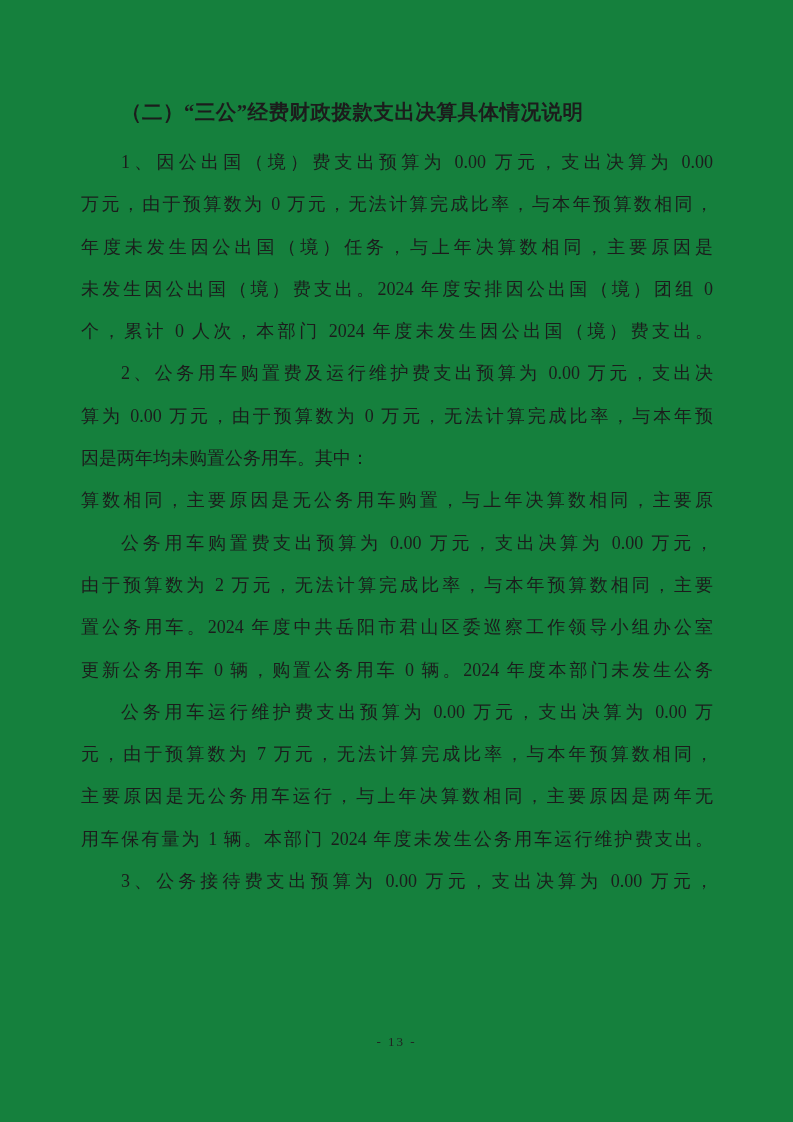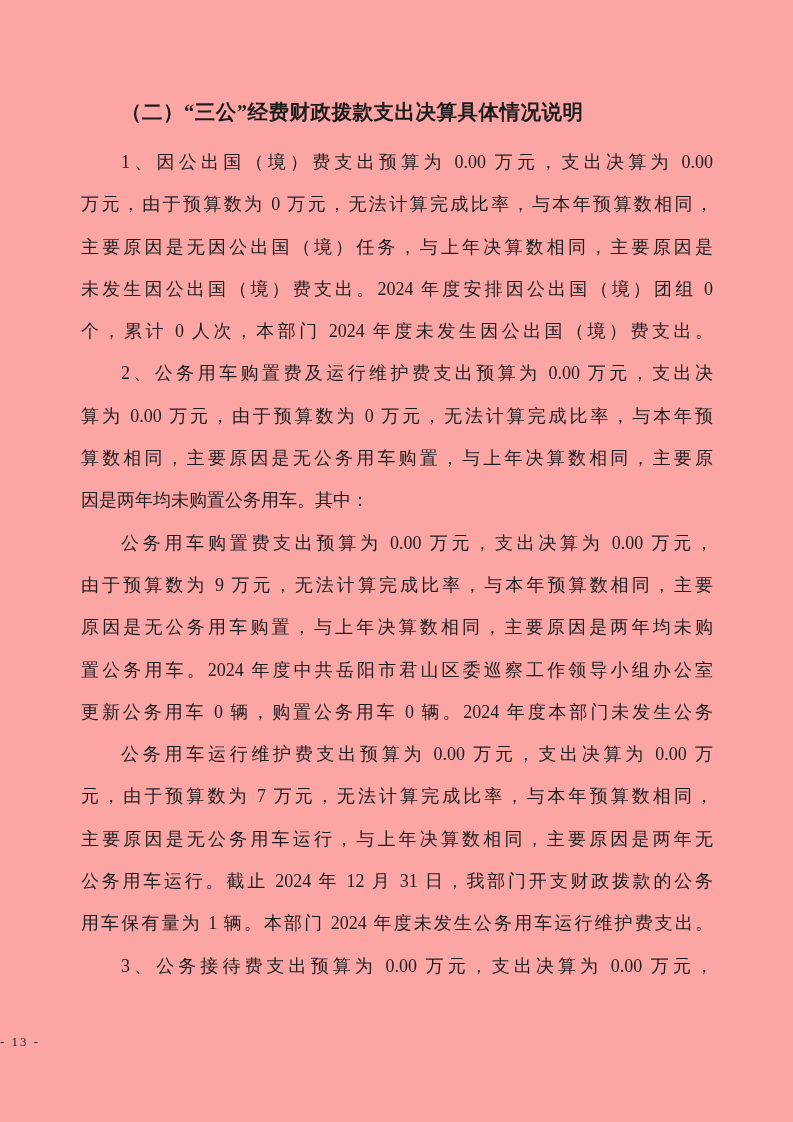--- a/index.html
+++ b/index.html
@@ -4,21 +4,21 @@
 <style>
   html, body {
     margin: 0;
     padding: 0;
     background: #ffffff;
   }
   .page {
     position: relative;
     width: 793px;
     height: 1122px;
-    background: #fca5a5;
+    background: #15803d;
     overflow: hidden;
     font-family: "Liberation Serif", "DejaVu Serif", serif;
     color: #1c1c1c;
   }
   .content {
     position: absolute;
     left: 81px;
     top: 90px;
     width: 632px;
   }
@@ -46,50 +46,48 @@
     overflow: hidden;
   }
   .line.indent {
     padding-left: 40px;
   }
   .pagenum {
     position: absolute;
     top: 1034px;
     left: 0;
     width: 100%;
-    text-align: left;
+    text-align: center;
     font-size: 13px;
     letter-spacing: 2px;
     color: #222222;
     font-family: "Liberation Serif", "DejaVu Serif", serif;
   }
 </style>
 </head>
 <body>
 
 <div class="page">
   <div class="content">
     <h2 class="heading">（二）“三公”经费财政拨款支出决算具体情况说明</h2>
     <div id="doc-body">
         <div class="line j indent">1、因公出国（境）费支出预算为 0.00 万元，支出决算为 0.00</div>
         <div class="line j">万元，由于预算数为 0 万元，无法计算完成比率，与本年预算数相同，</div>
-        <div class="line j">主要原因是无因公出国（境）任务，与上年决算数相同，主要原因是</div>
+        <div class="line j">年度未发生因公出国（境）任务，与上年决算数相同，主要原因是</div>
         <div class="line j">未发生因公出国（境）费支出。2024 年度安排因公出国（境）团组 0</div>
         <div class="line j">个，累计 0 人次，本部门 2024 年度未发生因公出国（境）费支出。</div>
         <div class="line j indent">2、公务用车购置费及运行维护费支出预算为 0.00 万元，支出决</div>
         <div class="line j">算为 0.00 万元，由于预算数为 0 万元，无法计算完成比率，与本年预</div>
+        <div class="line">因是两年均未购置公务用车。其中：</div>
         <div class="line j">算数相同，主要原因是无公务用车购置，与上年决算数相同，主要原</div>
-        <div class="line">因是两年均未购置公务用车。其中：</div>
         <div class="line j indent">公务用车购置费支出预算为 0.00 万元，支出决算为 0.00 万元，</div>
-        <div class="line j">由于预算数为 9 万元，无法计算完成比率，与本年预算数相同，主要</div>
-        <div class="line j">原因是无公务用车购置，与上年决算数相同，主要原因是两年均未购</div>
+        <div class="line j">由于预算数为 2 万元，无法计算完成比率，与本年预算数相同，主要</div>
         <div class="line j">置公务用车。2024 年度中共岳阳市君山区委巡察工作领导小组办公室</div>
         <div class="line j">更新公务用车 0 辆，购置公务用车 0 辆。2024 年度本部门未发生公务</div>
         <div class="line j indent">公务用车运行维护费支出预算为 0.00 万元，支出决算为 0.00 万</div>
         <div class="line j">元，由于预算数为 7 万元，无法计算完成比率，与本年预算数相同，</div>
         <div class="line j">主要原因是无公务用车运行，与上年决算数相同，主要原因是两年无</div>
-        <div class="line j">公务用车运行。截止 2024 年 12 月 31 日，我部门开支财政拨款的公务</div>
         <div class="line j">用车保有量为 1 辆。本部门 2024 年度未发生公务用车运行维护费支出。</div>
         <div class="line j indent">3、公务接待费支出预算为 0.00 万元，支出决算为 0.00 万元，</div>
       </div>
   </div>
   <div class="pagenum">- 13 -</div>
 </div>
 
 </body></html>

